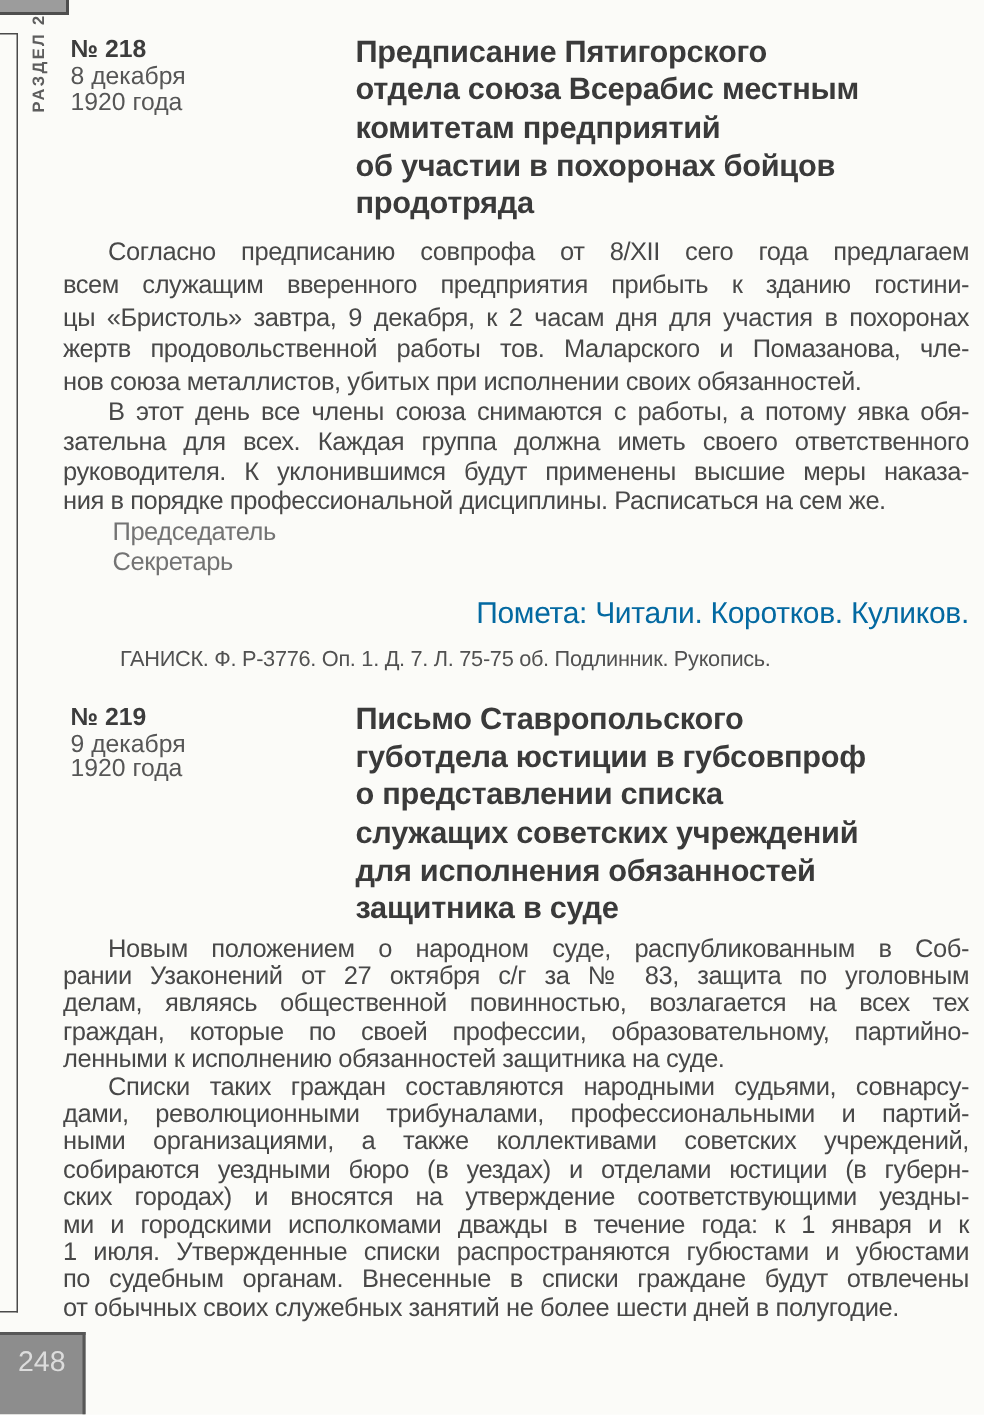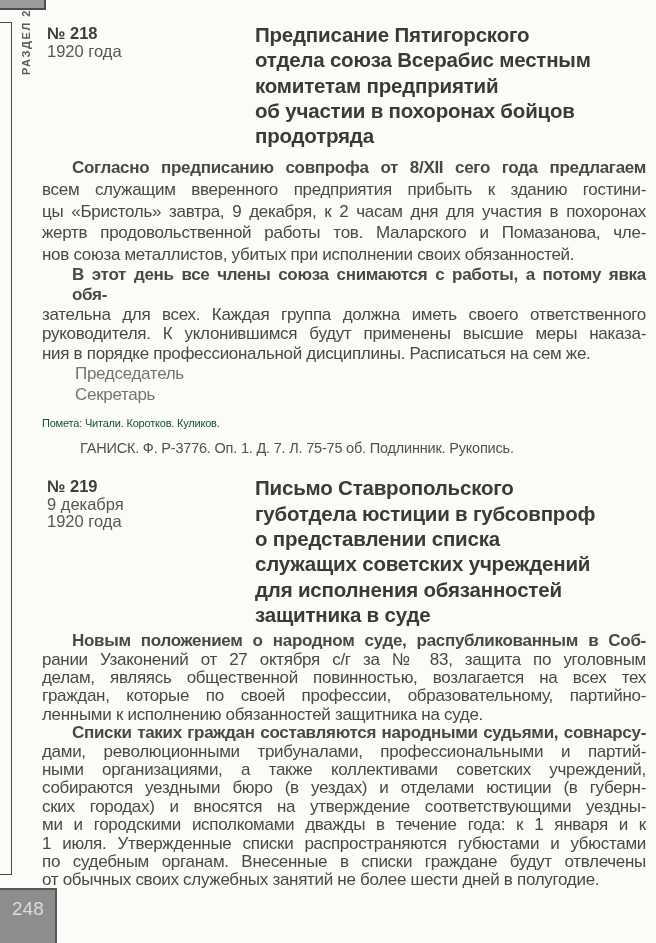--- a/index.html
+++ b/index.html
@@ -24,41 +24,41 @@
   }
   .section-label{
     position:absolute;left:20px;top:75px;
     transform-origin:0 0;transform:rotate(-90deg);
     white-space:nowrap;
     font-size:11px;letter-spacing:1.6px;color:#5d5d5d;font-weight:bold;
   }
   .content{
     position:absolute;left:42px;top:22px;width:604px;
   }
-  .doc-header{display:flex;align-items:flex-start;gap:18px;}
+  .doc-header{display:flex;align-items:flex-start;}
   .doc-meta{width:195px;box-sizing:border-box;padding:3px 0 0 5px;}
   .doc-num{font-weight:bold;font-size:16.5px;color:#3c3c3c;line-height:17px;margin-bottom:1px;}
   .doc-date .line{font-size:16.5px;color:#565656;line-height:16.5px;}
   .doc-title{
     flex:1;margin:0;
     font-size:20.5px;line-height:25.3px;font-weight:bold;
     color:#3a3a3a;letter-spacing:-0.2px;
   }
   .doc-body{color:#484848;font-size:17px;letter-spacing:-0.3px;}
   .para .line{text-align:justify;}
   .para .line.just{text-align:justify;text-align-last:justify;}
   .para .line.just.last{text-align-last:auto;}
-  .line.indent{padding-left:30px;box-sizing:border-box;font-weight:bold;}
+  .line.indent{padding-left:30px;box-sizing:border-box;}
   .para-218{line-height:21.6px;}
   .para-218b{line-height:19.6px;}
   .para-219{line-height:18.4px;}
   .body-218{margin-top:9px;}
   .body-219{margin-top:5px;}
   .signatures{padding-left:33px;line-height:20.5px;font-size:17px;color:#737373;margin-top:1px;}
-  .note{margin-top:12px;font-size:11px;color:#14532d;letter-spacing:-0.2px;}
+  .note{margin-top:12px;font-size:20px;color:#0369a1;letter-spacing:-0.2px;text-align:right;}
   .source{margin-top:11px;padding-left:38px;font-size:14.5px;color:#515151;letter-spacing:-0.2px;}
   .doc2{margin-top:19px;}
   .page-num-box{
     position:absolute;left:0;top:888px;width:57px;height:55px;
     box-sizing:border-box;
     background:#8d8d8d;
     border:2px solid #575757;border-left:none;border-bottom:none;
     color:#dcdcdc;font-size:19px;
     padding:8px 16px 0 12px;
   }
@@ -72,20 +72,21 @@
   <div class="frame"></div>
   <div class="section-label">РАЗДЕЛ 2</div>
 
   <div class="content">
 
     <section class="doc">
       <div class="doc-header">
         <div class="doc-meta">
           <div class="doc-num">№ 218</div>
           <div class="doc-date">
+              <div class="line">8 декабря</div>
               <div class="line last">1920 года</div>
             </div>
         </div>
         <h2 class="doc-title">
             <div class="line">Предписание Пятигорского</div>
             <div class="line">отдела союза Всерабис местным</div>
             <div class="line">комитетам предприятий</div>
             <div class="line">об участии в похоронах бойцов</div>
             <div class="line last">продотряда</div>
           </h2>

